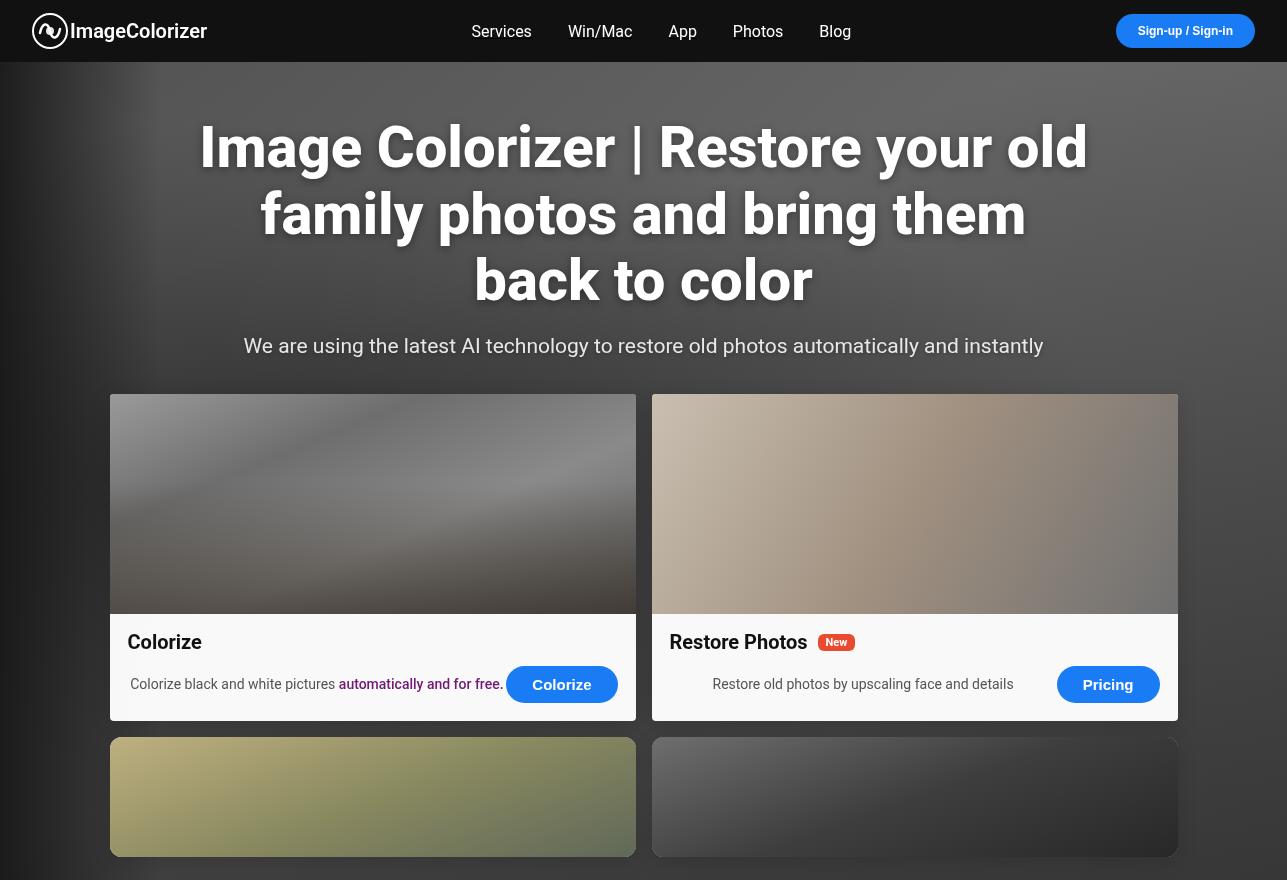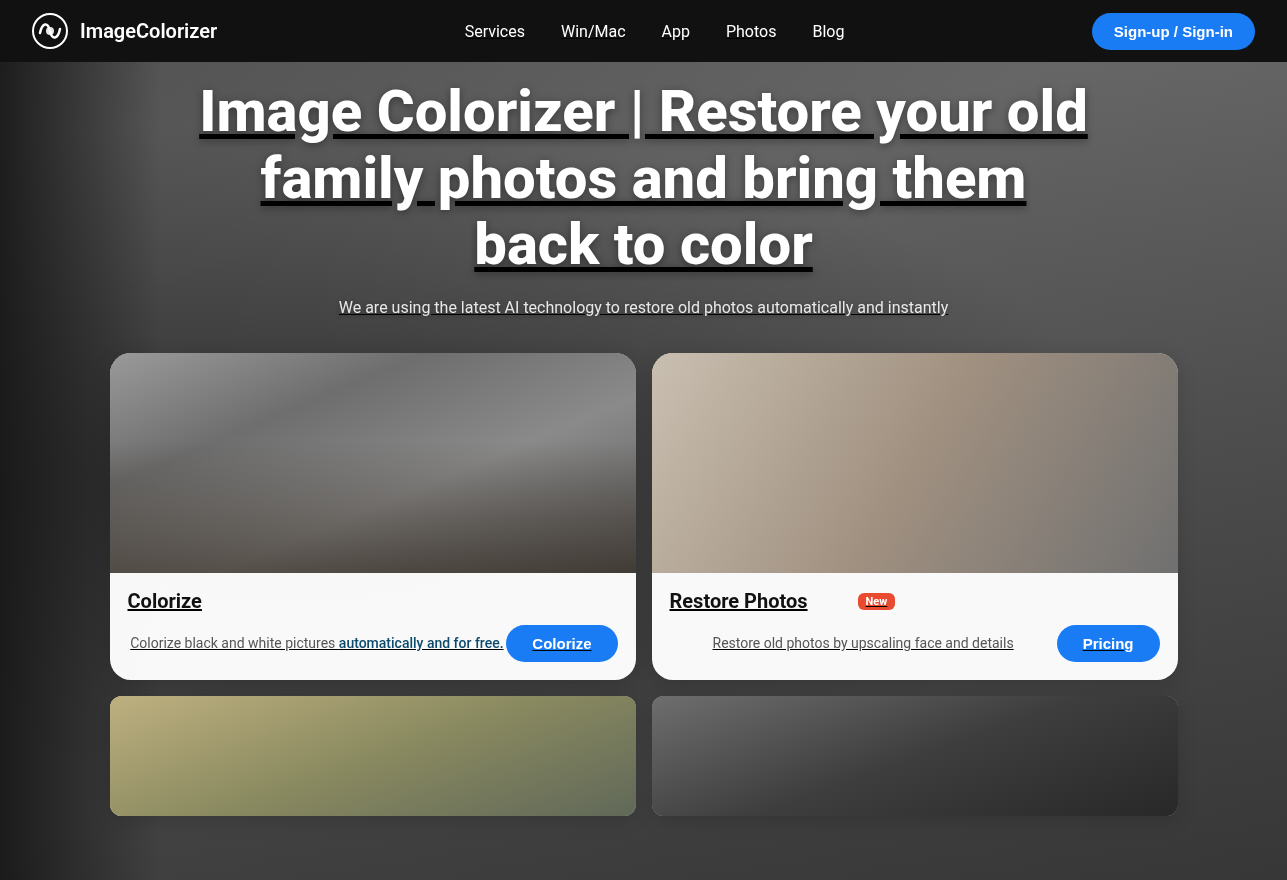--- a/index.html
+++ b/index.html
@@ -12,21 +12,21 @@
       align-items: center;
       justify-content: space-between;
       padding: 0 32px;
       height: 62px;
       position: relative;
       z-index: 10;
     }
     .navbar-brand {
       display: flex;
       align-items: center;
-      gap: 12px;
+      gap: 2px;
       color: #fff;
       font-size: 20px;
       font-weight: 600;
       text-decoration: none;
     }
     .logo-icon {
       width: 36px;
       height: 36px;
     }
     .navbar-links {
@@ -41,21 +41,21 @@
       text-decoration: none;
       font-size: 16px;
       font-weight: 400;
     }
     .signup-btn {
       background: #1a7cf4;
       color: #fff;
       border: none;
       border-radius: 30px;
       padding: 10px 22px;
-      font-size: 15px;
+      font-size: 12px;
       font-weight: 600;
       cursor: pointer;
       white-space: nowrap;
     }
 
     
     .hero {
       position: relative;
       width: 100%;
       height: 818px;
@@ -81,55 +81,54 @@
       left: 0;
       top: 0;
       width: 160px;
       height: 100%;
       background: linear-gradient(to right, rgba(20,20,20,0.85) 0%, transparent 100%);
     }
     .hero-content {
       position: relative;
       z-index: 2;
       text-align: center;
-      padding-top: 16px;
-      text-decoration: underline;
+      padding-top: 52px;
     }
     .hero-title {
       color: #fff;
       font-size: 58px;
       font-weight: 800;
       line-height: 1.15;
       max-width: 900px;
       margin: 0 auto 20px;
       text-shadow: 0 2px 8px rgba(0,0,0,0.4);
     }
     .hero-subtitle {
       color: rgba(255,255,255,0.88);
-      font-size: 16px;
+      font-size: 21px;
       font-weight: 400;
       margin-bottom: 36px;
       text-shadow: 0 1px 4px rgba(0,0,0,0.3);
       text-align: center;
     }
 
     
     .cards-grid {
       position: relative;
       z-index: 2;
       display: grid;
       grid-template-columns: 1fr 1fr;
       gap: 16px;
       max-width: 1100px;
       margin: 0 auto;
       padding: 0 16px;
     }
     .card {
       background: rgba(255,255,255,0.97);
-      border-radius: 21px;
+      border-radius: 4px;
       overflow: hidden;
       box-shadow: 0 4px 20px rgba(0,0,0,0.15);
     }
     
     .card-img-colorize {
       height: 220px;
       background: linear-gradient(135deg, #888 0%, #bbb 30%, #999 50%, #777 70%, #666 100%);
       position: relative;
       overflow: hidden;
     }
@@ -202,30 +201,29 @@
       font-weight: 700;
       color: #111;
     }
     .new-badge {
       background: #e84b2f;
       color: #fff;
       font-size: 11px;
       font-weight: 700;
       padding: 2px 8px;
       border-radius: 6px;
-      margin-left: 40px;
     }
     .card-desc {
       font-size: 14px;
       color: #555;
       line-height: 1.5;
       flex: 1;
     }
     .card-desc .highlight {
-      color: #0c4a6e;
+      color: #701a75;
       font-weight: 500;
     }
     .card-footer {
       display: flex;
       align-items: center;
       justify-content: space-between;
       margin-top: 4px;
     }
     .card-action-btn {
       background: #1a7cf4;

